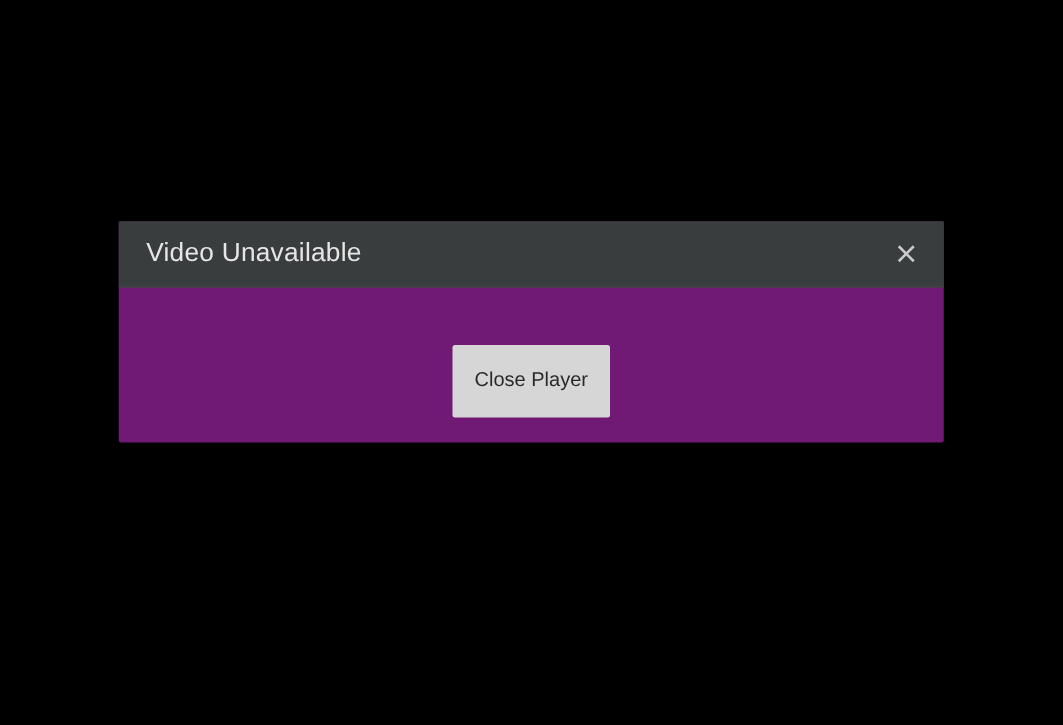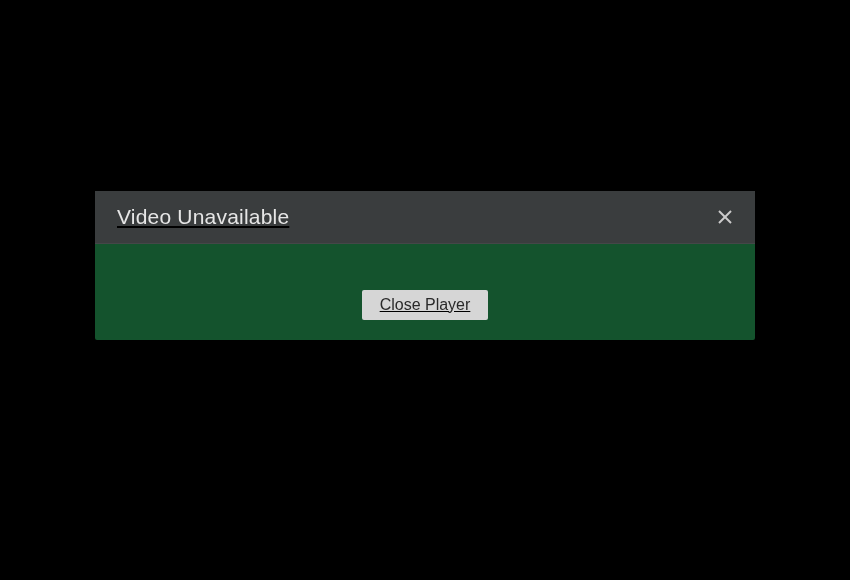--- a/index.html
+++ b/index.html
@@ -12,24 +12,23 @@
       height: 580px;
       background: #000000;
       font-family: "Amazon Ember", "Helvetica Neue", Arial, sans-serif;
       display: flex;
       align-items: center;
       justify-content: center;
       overflow: hidden;
     }
     .dialog {
       width: 660px;
-      background: #14532d;
+      background: #701a75;
       border-radius: 2px;
       margin-top: -50px;
-      text-decoration: underline;
     }
     .dialog-header {
       display: flex;
       align-items: center;
       justify-content: space-between;
       padding: 14px 20px 14px 22px;
       border-bottom: 1px solid #444748;
       background: #3a3d3e;
     }
     .dialog-title {
@@ -69,21 +68,21 @@
     }
     .dialog-footer {
       padding: 18px 22px 20px 22px;
       display: flex;
       justify-content: center;
     }
     .close-player-btn {
       background: #d6d6d6;
       color: #2a2a2a;
       border: none;
-      padding: 6px 18px;
+      padding: 20px 18px;
       font-size: 16px;
       font-weight: 400;
       border-radius: 2px;
       cursor: pointer;
       font-family: inherit;
       margin-top: 28px;
     }
   </style>
 </head>
 <body>

